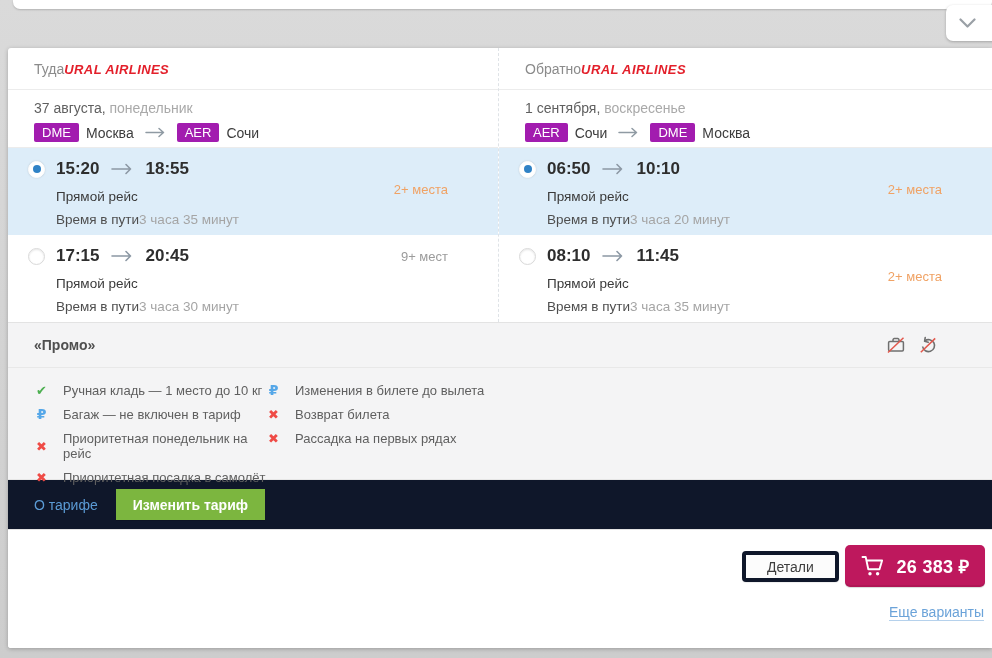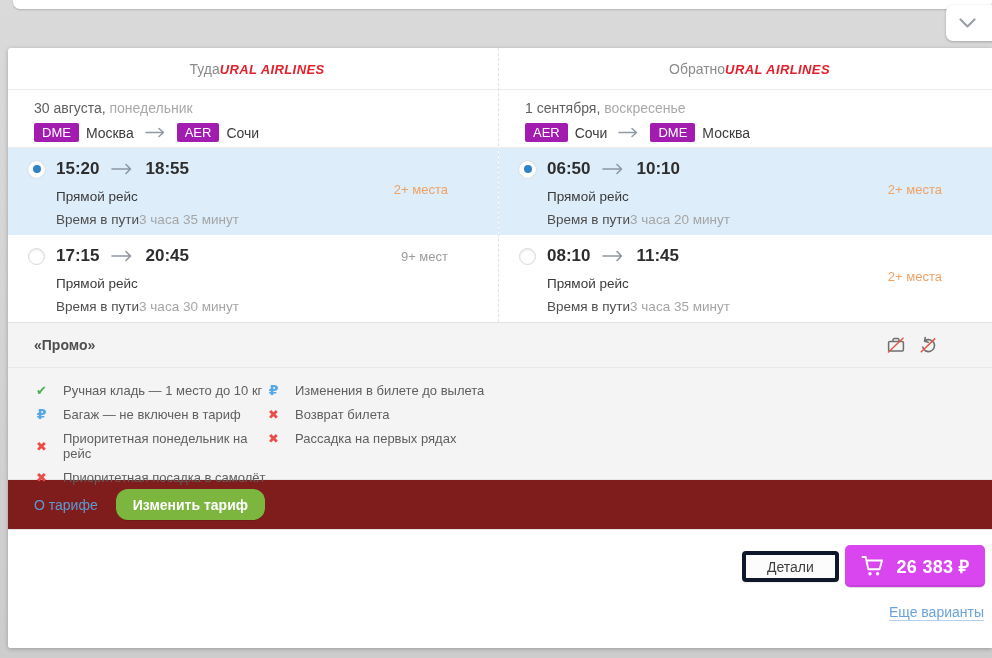--- a/index.html
+++ b/index.html
@@ -24,21 +24,21 @@
     position: absolute; left: 8px; top: 48px; width: 984px; height: 600px;
     background: #fff; border-radius: 3px 0 0 3px;
     box-shadow: 0 1px 4px rgba(0,0,0,.25);
     overflow: hidden;
   }
   .cols { display: flex; height: 274px; }
   .col { width: 490px; }
   .col--return { width: 494px; border-left: 1px dashed #dfe3e7; }
   .col-header {
     height: 42px; padding: 1px 18px 0 26px;
-    display: flex; align-items: center; justify-content: center;
+    display: flex; align-items: center; justify-content: flex-start;
     border-bottom: 1px solid #ececec;
   }
   .direction { font-size: 14px; color: #8b8b8b; }
   .logo {
     font-size: 13px; font-weight: bold; font-style: italic;
     color: #e3202b; letter-spacing: .4px; white-space: nowrap;
   }
   .date-row { height: 58px; padding: 10px 18px 0 26px; border-bottom: 1px solid #ececec; }
   .date-line { font-size: 14px; color: #5f5f5f; margin-bottom: 7px; }
   .weekday { color: #a9a9a9; }
@@ -80,39 +80,39 @@
   .fare-icons { display: flex; gap: 12px; }
   .features { height: 112px; background: #f4f4f5; border-bottom: 1px solid #e6e6e6; padding: 15px 0 0 26px; display: flex; }
   .f-col { display: flex; flex-direction: column; gap: 9px; }
   .f-col--left { width: 232px; }
   .f-item { display: flex; align-items: center; font-size: 13px; color: #5f5f5f; line-height: 15px; }
   .f-icon { width: 15px; margin-right: 14px; font-family: "DejaVu Sans", sans-serif; font-size: 13px; text-align: center; flex: 0 0 auto; }
   .fi-check { color: #4caf50; }
   .fi-cross { color: #ef4b46; }
   .fi-ruble { color: #55a7e8; font-weight: bold; font-size: 14px; }
   .tariff-row {
-    height: 50px; background: #7f1d1d; border-bottom: 1px solid #e4e4e4;
+    height: 50px; background: #0f172a; border-bottom: 1px solid #e4e4e4;
     display: flex; align-items: center; padding-left: 26px; gap: 18px;
   }
   .about-link { font-size: 14px; color: #5b9bd5; text-decoration: none; cursor: pointer; }
   .change-btn {
-    background: #7cb63f; border: none; border-radius: 12px; cursor: pointer;
+    background: #7cb63f; border: none; border-radius: 0; cursor: pointer;
     color: #fff; font-size: 14px; font-weight: bold; font-family: inherit;
     height: 31px; padding: 0 17px; box-shadow: 0 1px 0 rgba(0,0,0,.12);
   }
   .footer { position: relative; height: 118px; background: #fff; }
   .details-btn {
     position: absolute; top: 21px; left: 734px; height: 31px; padding: 0 21px;
     background: #fcfcfc; border: 4px solid #0f172a; border-radius: 4px;
     font-family: inherit; font-size: 14px; color: #3f3f3f; cursor: pointer;
     box-shadow: 0 1px 1px rgba(0,0,0,.07);
   }
   .buy-btn {
     position: absolute; top: 15px; right: 7px; width: 140px; height: 42px;
-    background: #d946ef; border: none; border-radius: 5px; cursor: pointer;
+    background: #be185d; border: none; border-radius: 5px; cursor: pointer;
     display: flex; align-items: center; justify-content: center; gap: 11px;
     box-shadow: inset 0 -2px 0 rgba(0,0,0,.08), 0 1px 1px rgba(0,0,0,.15);
   }
   .buy-price { color: #fff; font-size: 18px; font-weight: bold; letter-spacing: .3px; }
   .more-link {
     position: absolute; top: 74px; right: 8px; font-size: 14px; color: #6ba3d9;
     text-decoration: none; border-bottom: 1px solid rgba(107,163,217,.5); cursor: pointer;
   }
 </style>
 </head>
@@ -132,21 +132,21 @@
 
   <div class="cols">
 
     <section class="col">
       <div class="col-header">
         <span class="direction">Туда</span>
         <span class="logo">URAL AIRLINES</span>
       </div>
       <div class="date-row">
         <div class="date-line">
-          <span>30 августа,</span>
+          <span>37 августа,</span>
           <span class="weekday">понедельник</span>
         </div>
         <div class="route">
           <span class="badge">DME</span>
           <span>Москва</span>
           <span class="arrow-icon">
               <svg width="21" height="11" viewBox="0 0 21 11">
                 <path d="M1 5.5 H18.5 M14 1.5 L18.5 5.5 L14 9.5" fill="none" stroke="#8f9aa3" stroke-width="1.5" stroke-linecap="round" stroke-linejoin="round"></path>
               </svg>
             </span>

